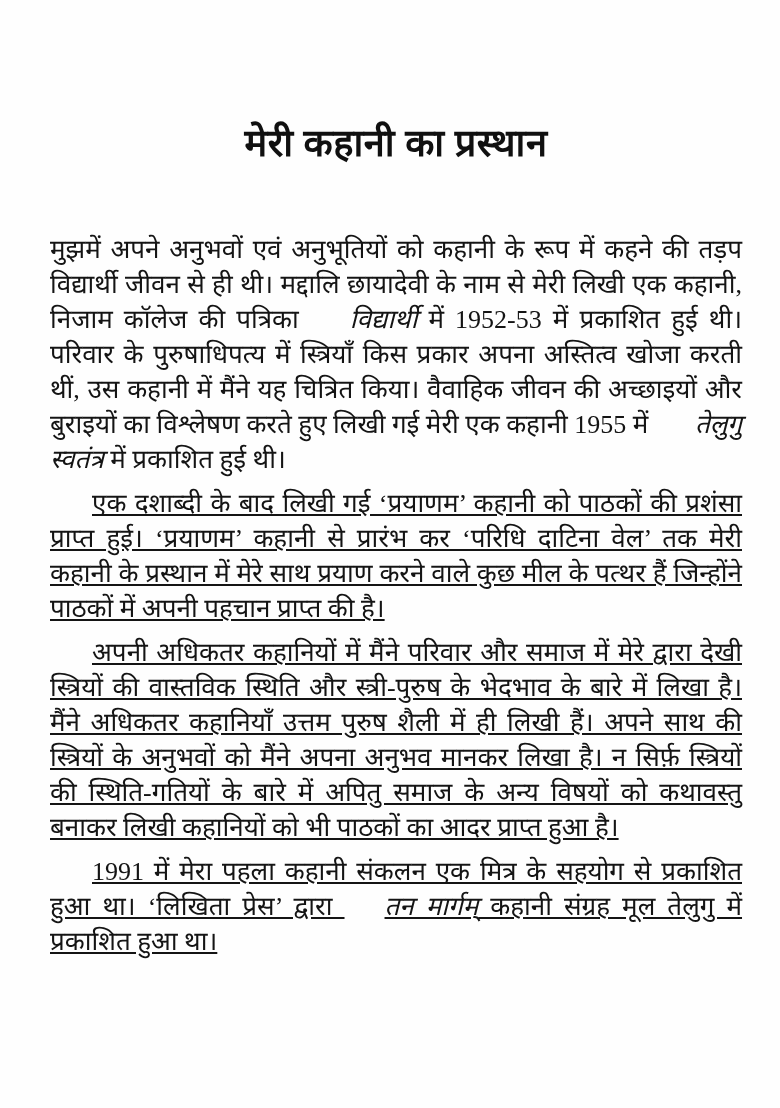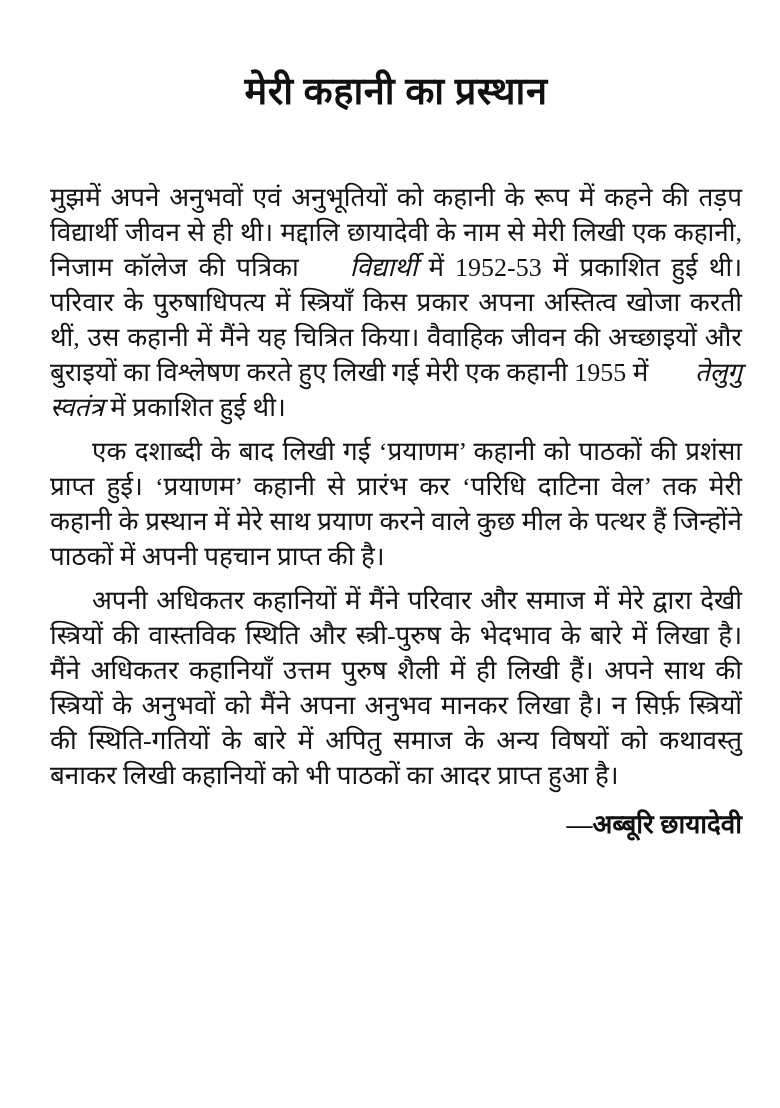--- a/index.html
+++ b/index.html
@@ -10,41 +10,42 @@
   .page {
     position: relative;
     width: 780px;
     height: 1108px;
     margin: 0 auto;
     background: #fefefe;
     color: #141414;
     font-family: "Liberation Serif", "DejaVu Serif", serif;
     overflow: hidden;
     box-sizing: border-box;
-    padding: 66px 38px 0 50px;
+    padding: 118px 38px 0 50px;
   }
   .title {
     margin: 0 0 64px 0;
     text-align: center;
     font-size: 38px;
     line-height: 50px;
     font-weight: 700;
     letter-spacing: 0.5px;
     color: #101010;
   }
   .body-text {
     font-size: 26px;
     line-height: 35px;
     text-align: justify;
   }
   .para {
     margin: 0 0 9px 0;
   }
   .para.indent {
     text-indent: 42px;
+    text-decoration: underline;
   }
   .para em {
     font-style: italic;
     margin-left: 40px;
   }
   .signature {
     margin-top: 14px;
     text-align: right;
     font-size: 26px;
     line-height: 35px;
@@ -55,16 +56,16 @@
 </head>
 <body>
 
 <div class="page">
   <h1 class="title">मेरी कहानी का प्रस्थान</h1>
 
   <div class="body-text">
     <p class="para"><span>मुझमें अपने अनुभवों एवं अनुभूतियों को कहानी के रूप में कहने की तड़प विद्यार्थी जीवन से ही थी। मद्दालि छायादेवी के नाम से मेरी लिखी एक कहानी, निजाम कॉलेज की पत्रिका </span><em>विद्यार्थी</em><span> में 1952-53 में प्रकाशित हुई थी। परिवार के पुरुषाधिपत्य में स्त्रियाँ किस प्रकार अपना अस्तित्व खोजा करती थीं, उस कहानी में मैंने यह चित्रित किया। वैवाहिक जीवन की अच्छाइयों और बुराइयों का विश्लेषण करते हुए लिखी गई मेरी एक कहानी 1955 में </span><em>तेलुगु स्वतंत्र</em><span> में प्रकाशित हुई थी।</span></p>
     <p class="para indent"><span>एक दशाब्दी के बाद लिखी गई ‘प्रयाणम’ कहानी को पाठकों की प्रशंसा प्राप्त हुई। ‘प्रयाणम’ कहानी से प्रारंभ कर ‘परिधि दाटिना वेल’ तक मेरी कहानी के प्रस्थान में मेरे साथ प्रयाण करने वाले कुछ मील के पत्थर हैं जिन्होंने पाठकों में अपनी पहचान प्राप्त की है।</span></p>
     <p class="para indent"><span>अपनी अधिकतर कहानियों में मैंने परिवार और समाज में मेरे द्वारा देखी स्त्रियों की वास्तविक स्थिति और स्त्री-पुरुष के भेदभाव के बारे में लिखा है। मैंने अधिकतर कहानियाँ उत्तम पुरुष शैली में ही लिखी हैं। अपने साथ की स्त्रियों के अनुभवों को मैंने अपना अनुभव मानकर लिखा है। न सिर्फ़ स्त्रियों की स्थिति-गतियों के बारे में अपितु समाज के अन्य विषयों को कथावस्तु बनाकर लिखी कहानियों को भी पाठकों का आदर प्राप्त हुआ है।</span></p>
+    <p class="para indent"><span>1991 में मेरा पहला कहानी संकलन एक मित्र के सहयोग से प्रकाशित हुआ था। ‘लिखिता प्रेस’ द्वारा </span><em>तन मार्गम्</em><span> कहानी संग्रह मूल तेलुगु में प्रकाशित हुआ था।</span></p>
   </div>
 
-  <div class="signature">—अब्बूरि छायादेवी</div>
 </div>
 
 </body></html>

